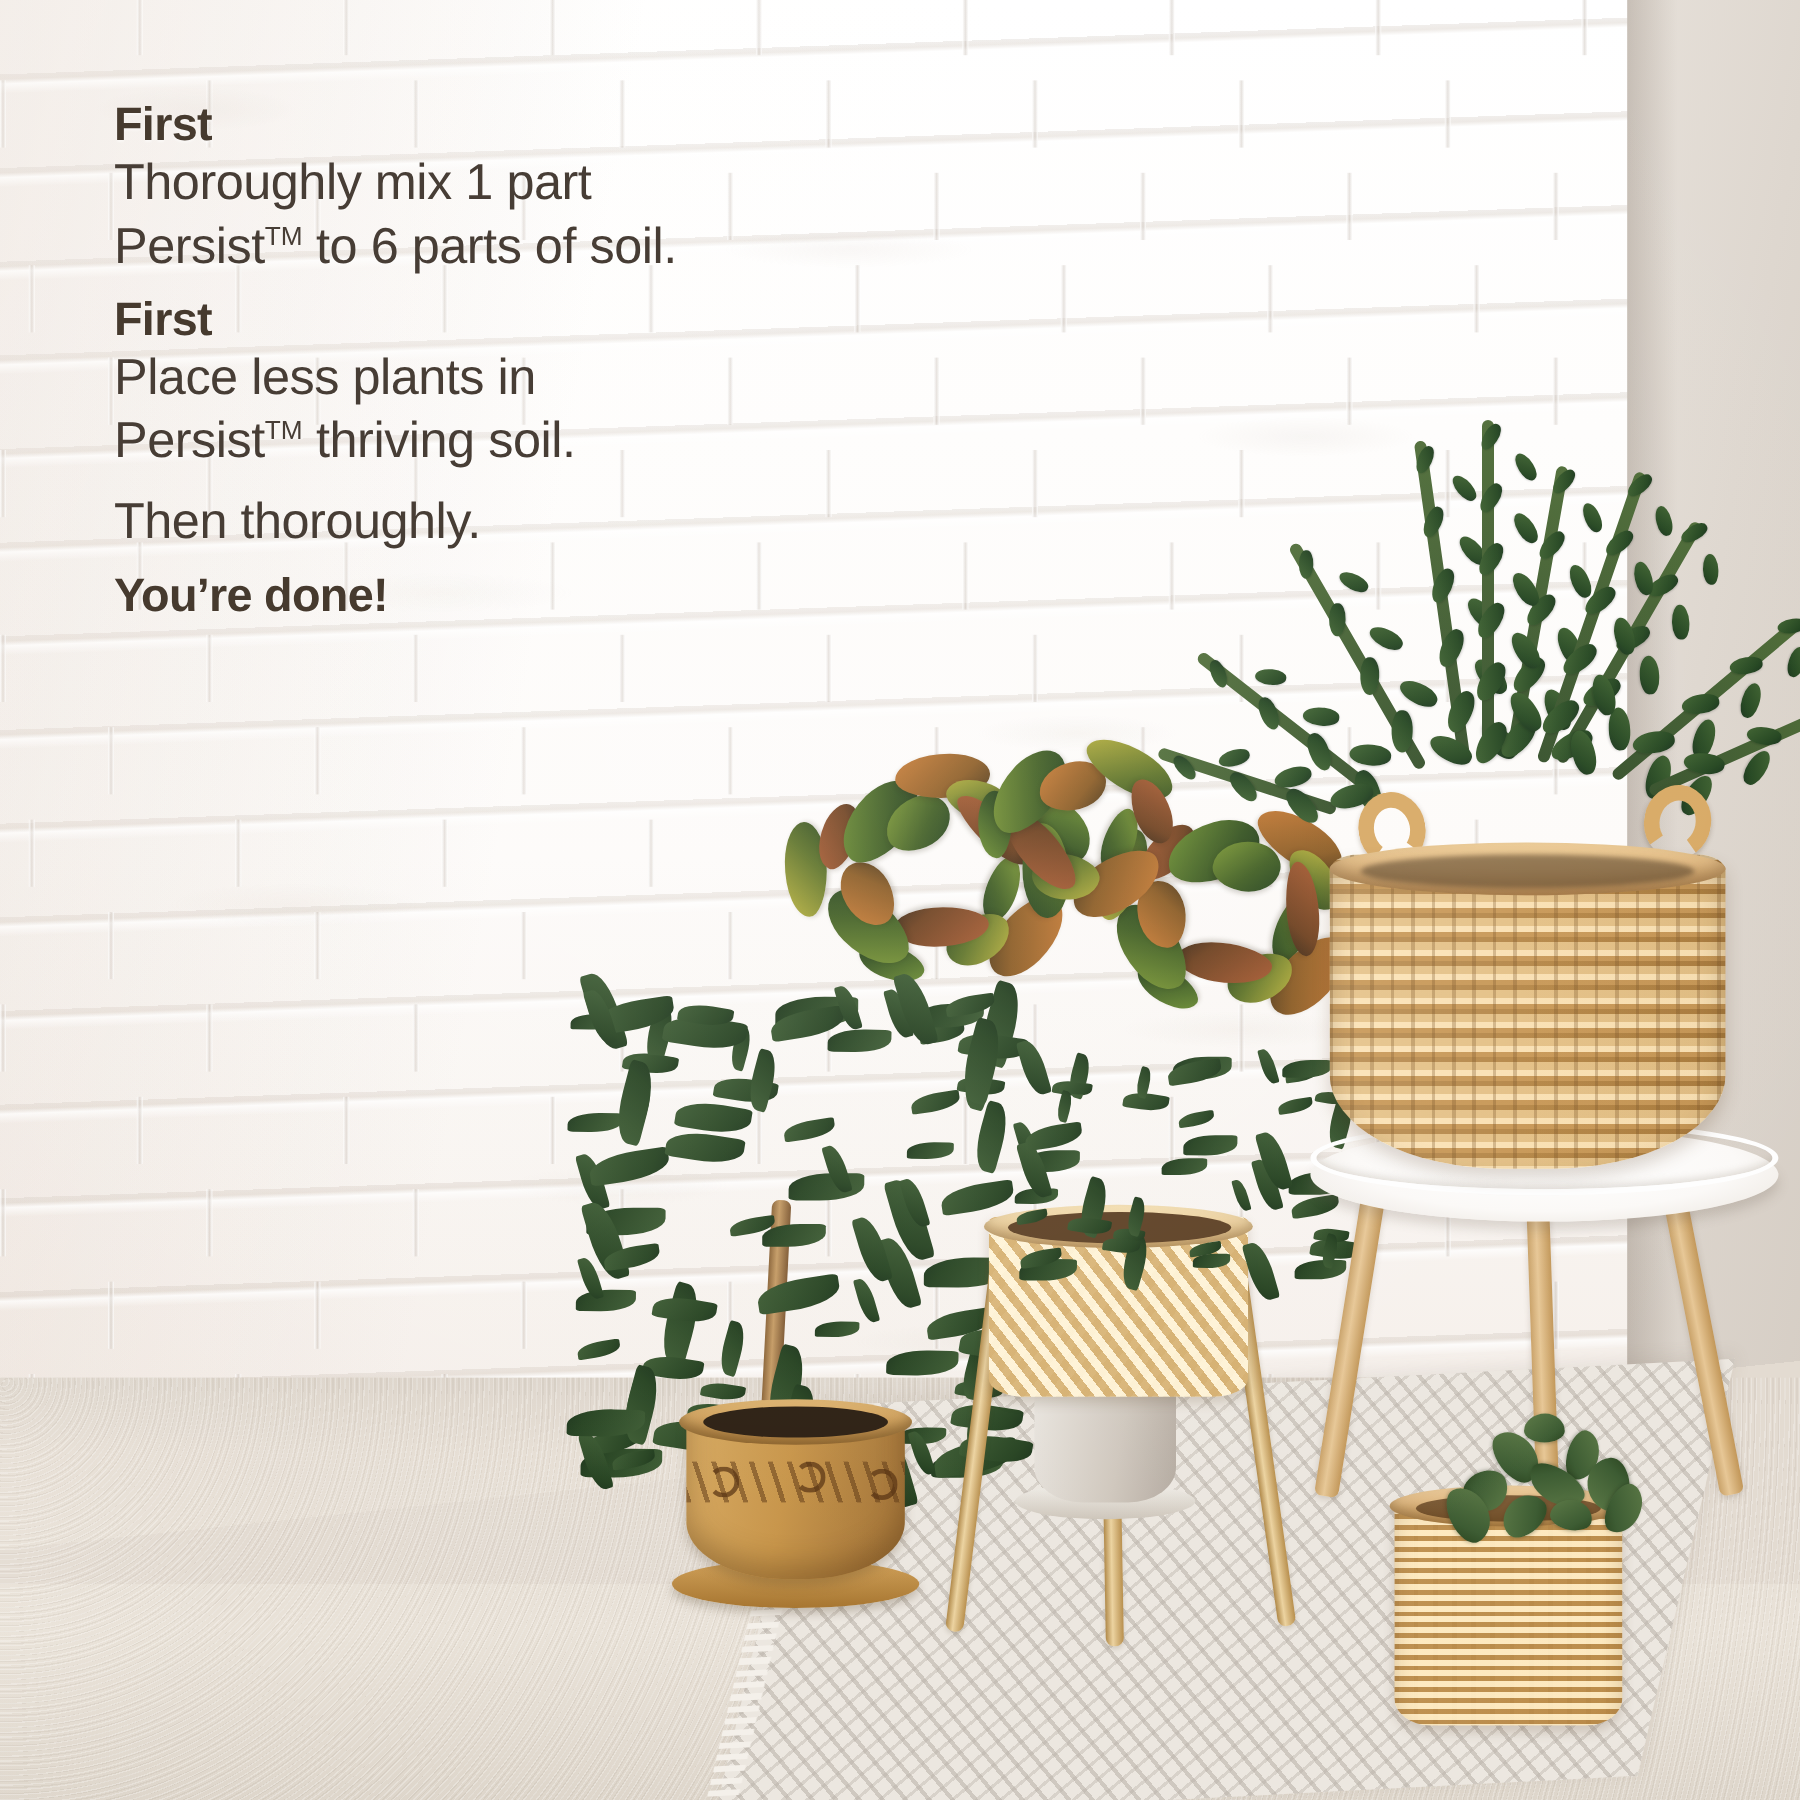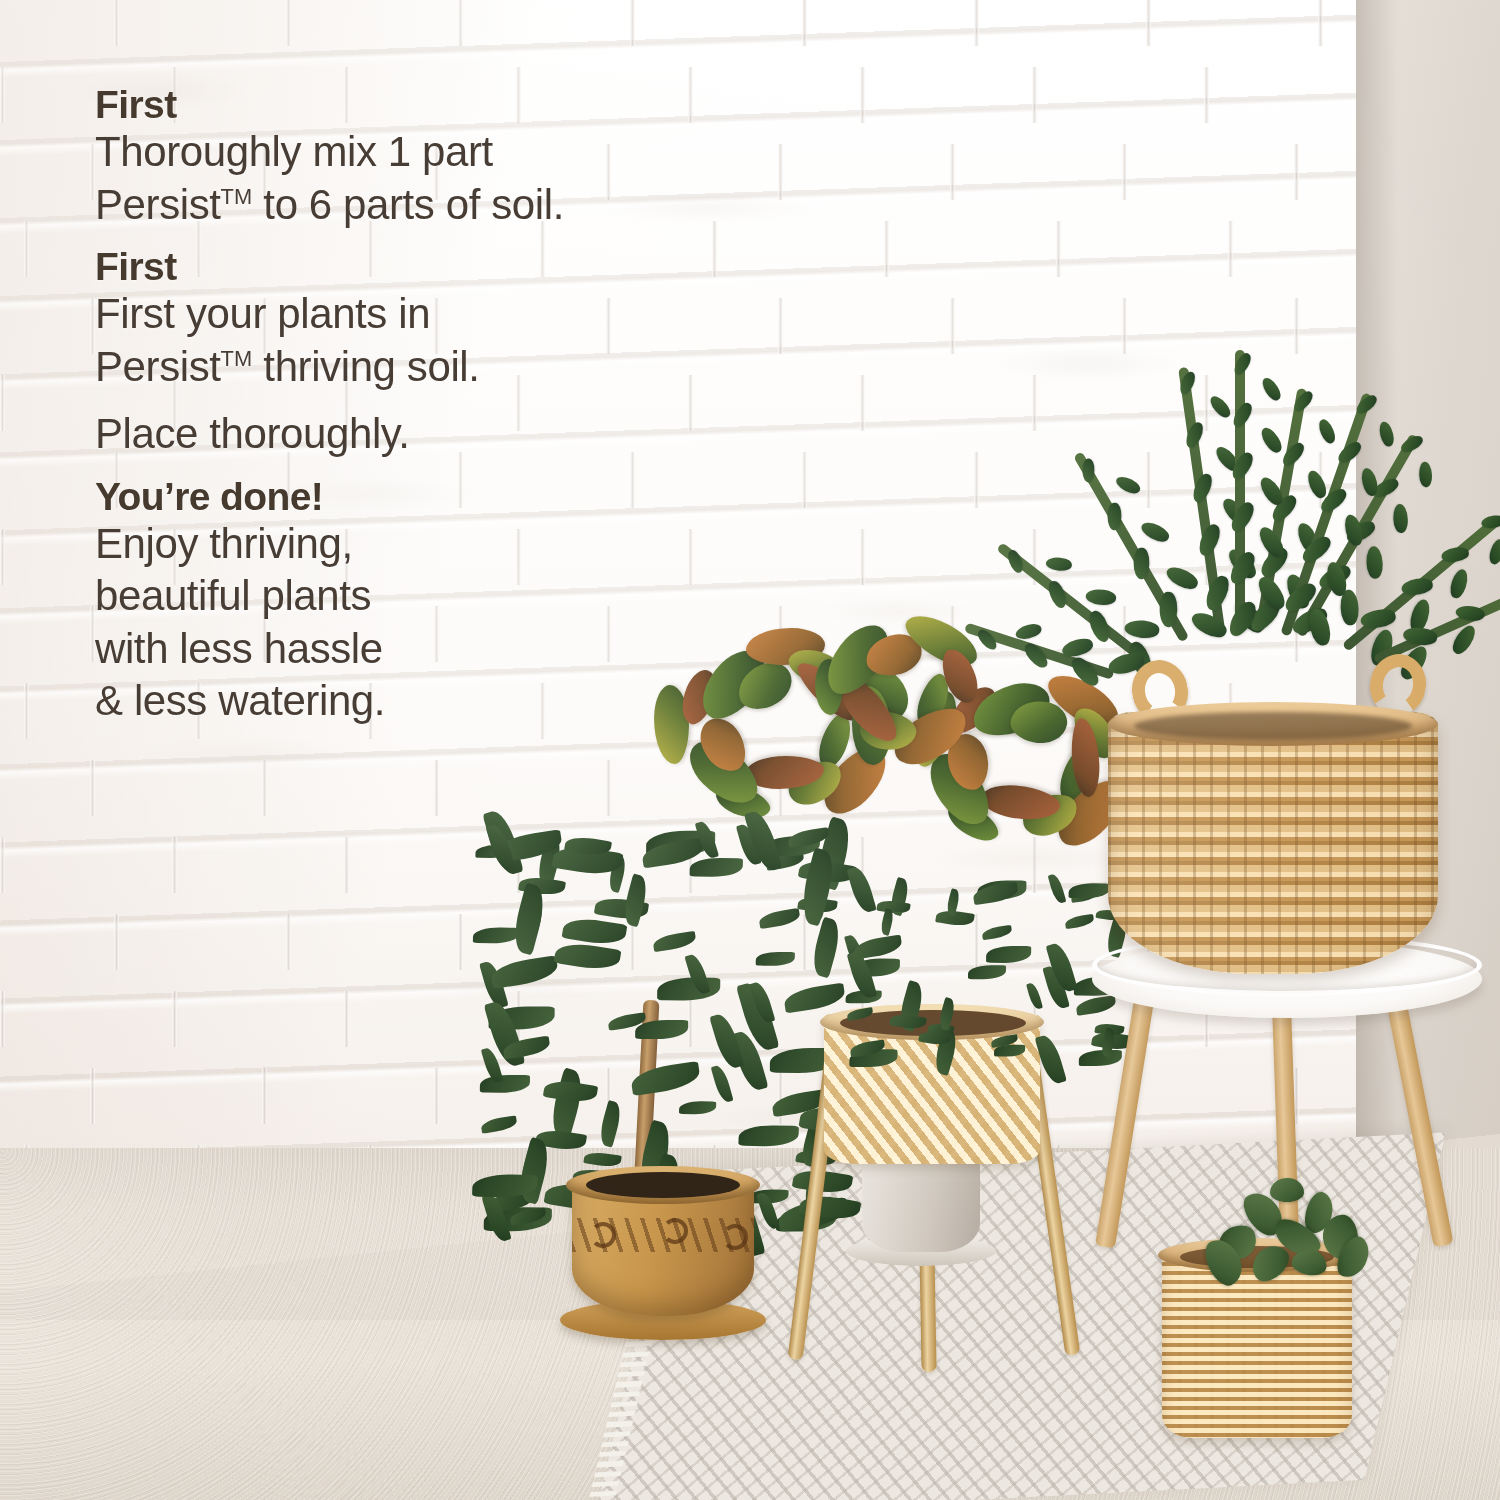--- a/index.html
+++ b/index.html
@@ -817,38 +817,32 @@
         <div class="step-title">First</div>
         <div class="step-body">
           <span style="white-space: pre-line;">Thoroughly mix 1 part
 Persist</span><sup class="tm-sup">TM</sup><span style="white-space: pre-line;"> to 6 parts of soil.</span>
         </div>
       </div>
 
       <div class="step">
         <div class="step-title">First</div>
         <div class="step-body">
-          <span style="white-space: pre-line;">First your plants in
+          <span style="white-space: pre-line;">Place less plants in
 Persist</span><sup class="tm-sup">TM</sup><span style="white-space: pre-line;"> thriving soil.</span>
         </div>
       </div>
 
       <div class="step">
         <div class="step-body">
-          <span style="white-space: pre-line;">Place thoroughly.</span>
+          <span style="white-space: pre-line;">Then thoroughly.</span>
         </div>
       </div>
 
       <div class="step">
         <div class="step-title">You’re done!</div>
-        <div class="step-body">
-          <span style="white-space: pre-line;">Enjoy thriving,
-beautiful plants
-with less hassle
-&amp; less watering.</span>
-        </div>
       </div>
 
     </div>
 
 
   </div>
 </div>
 
 </body></html>

